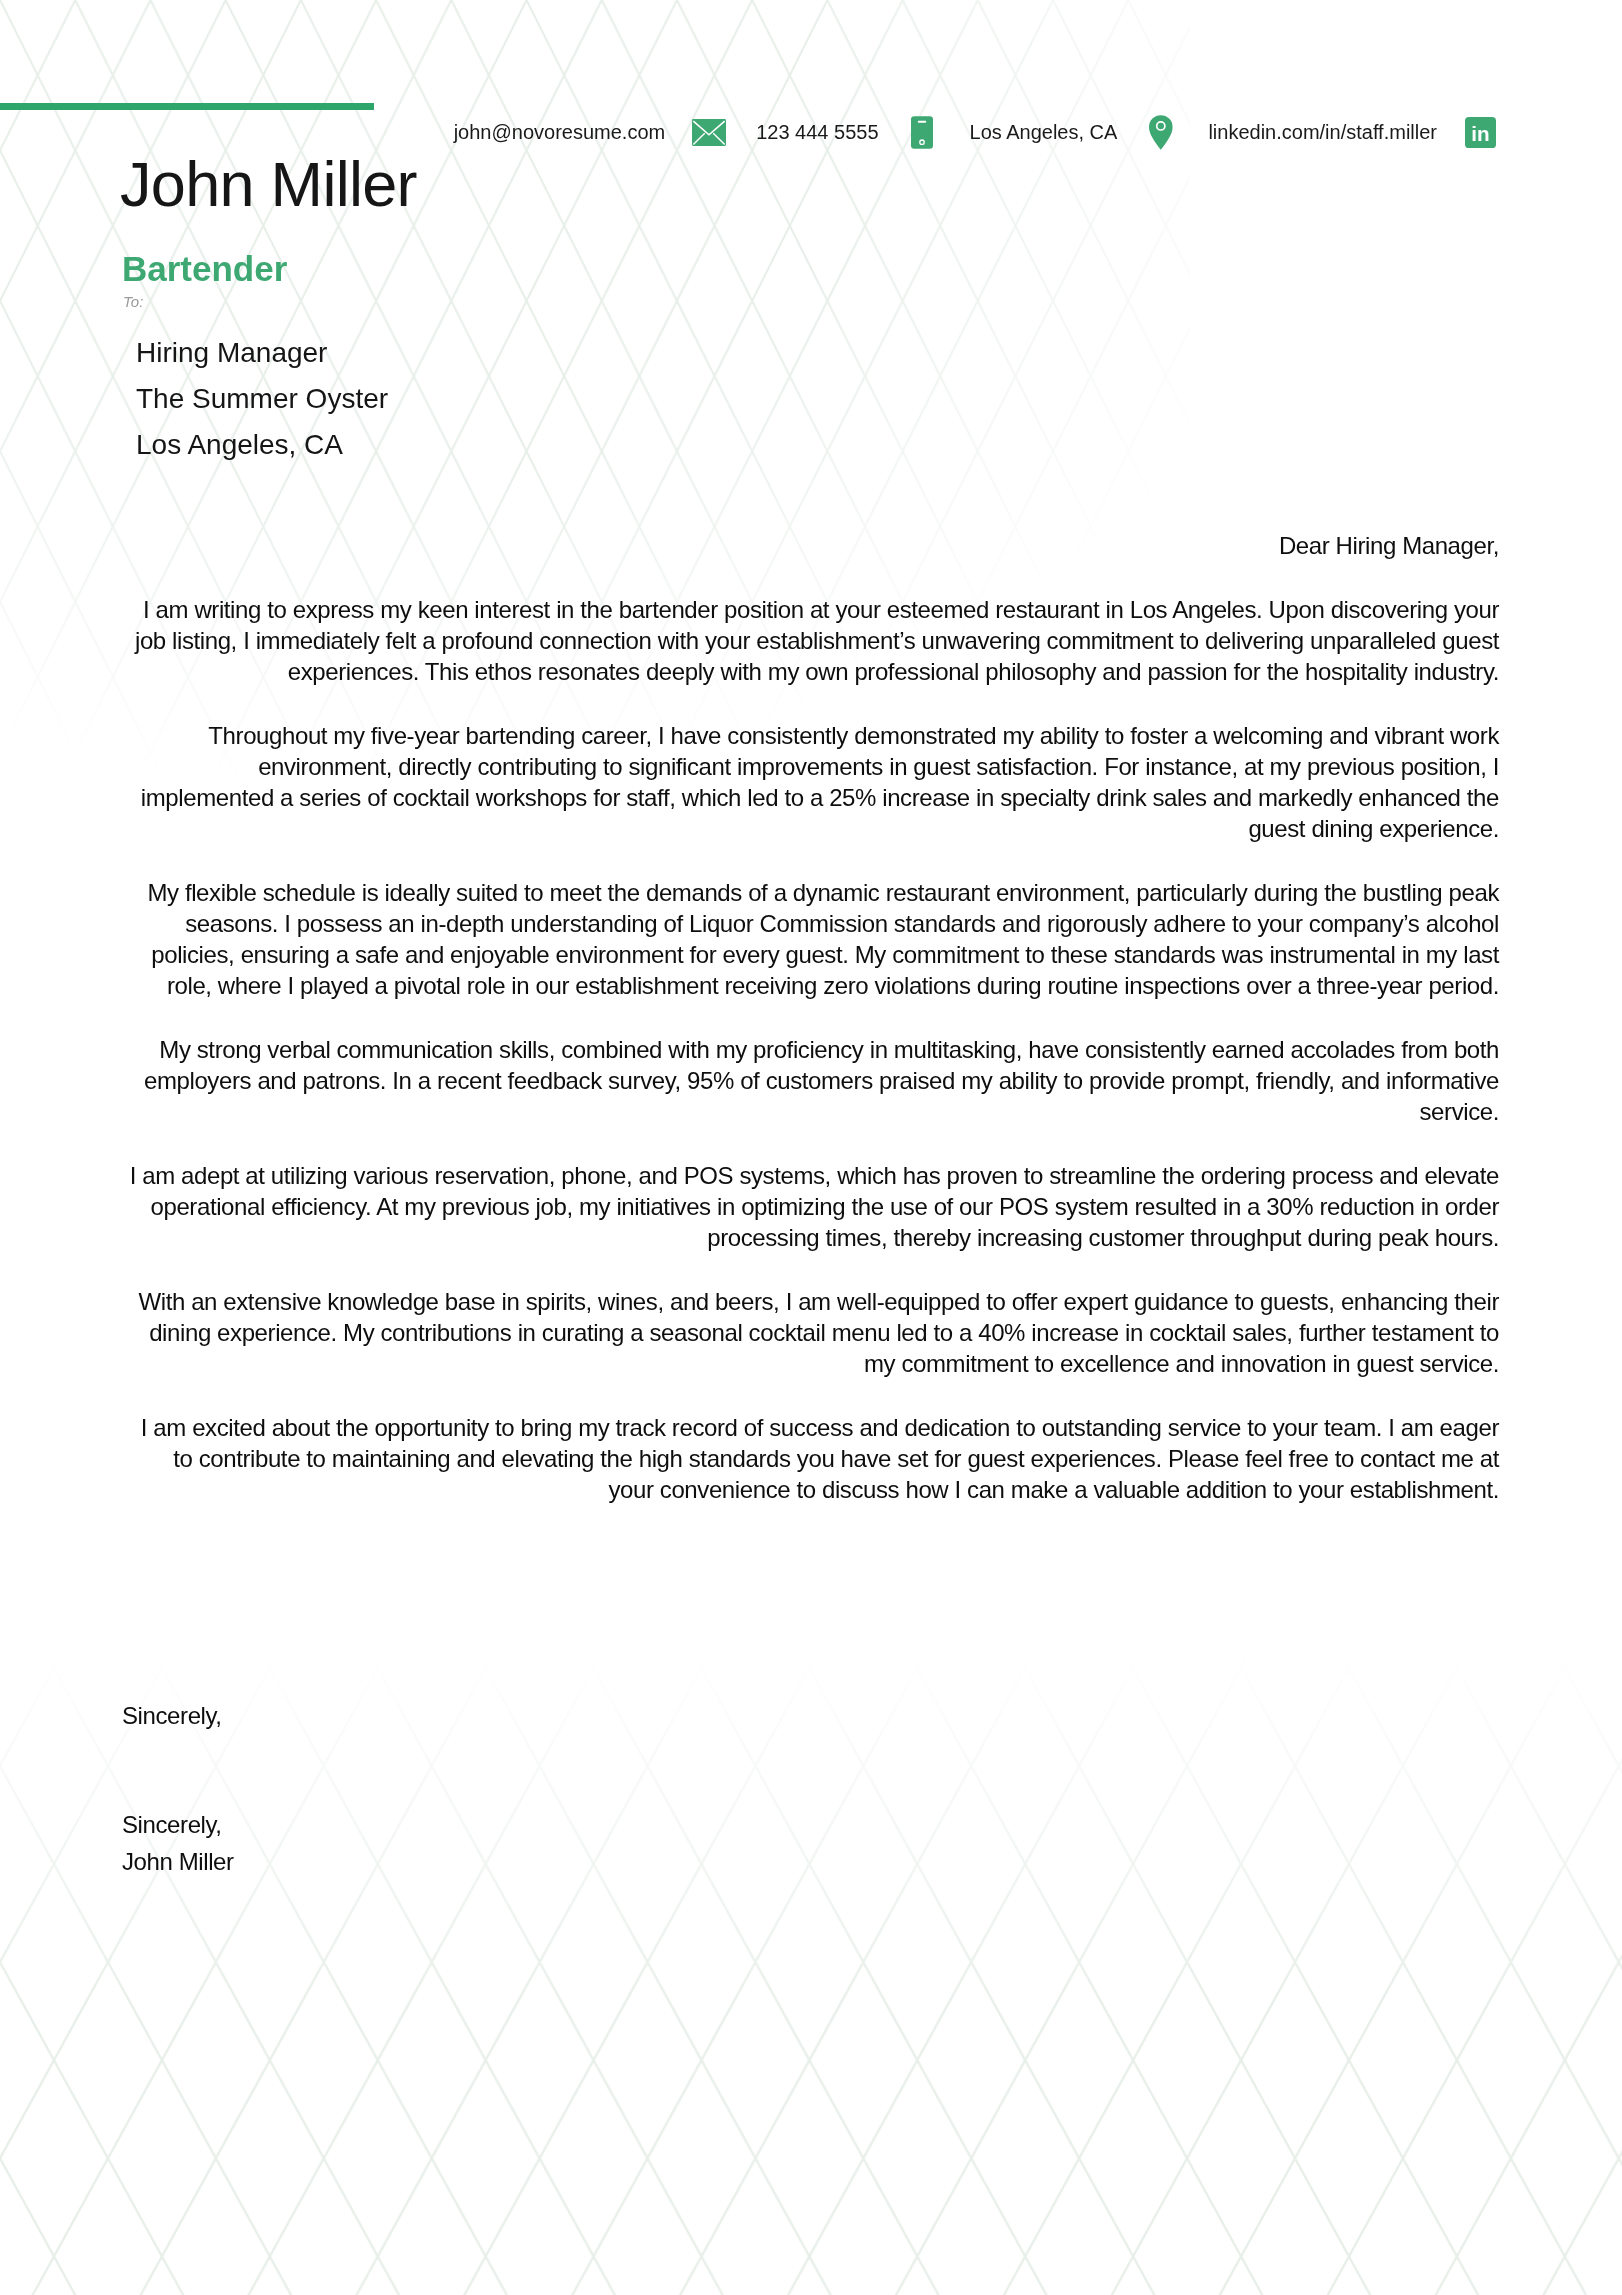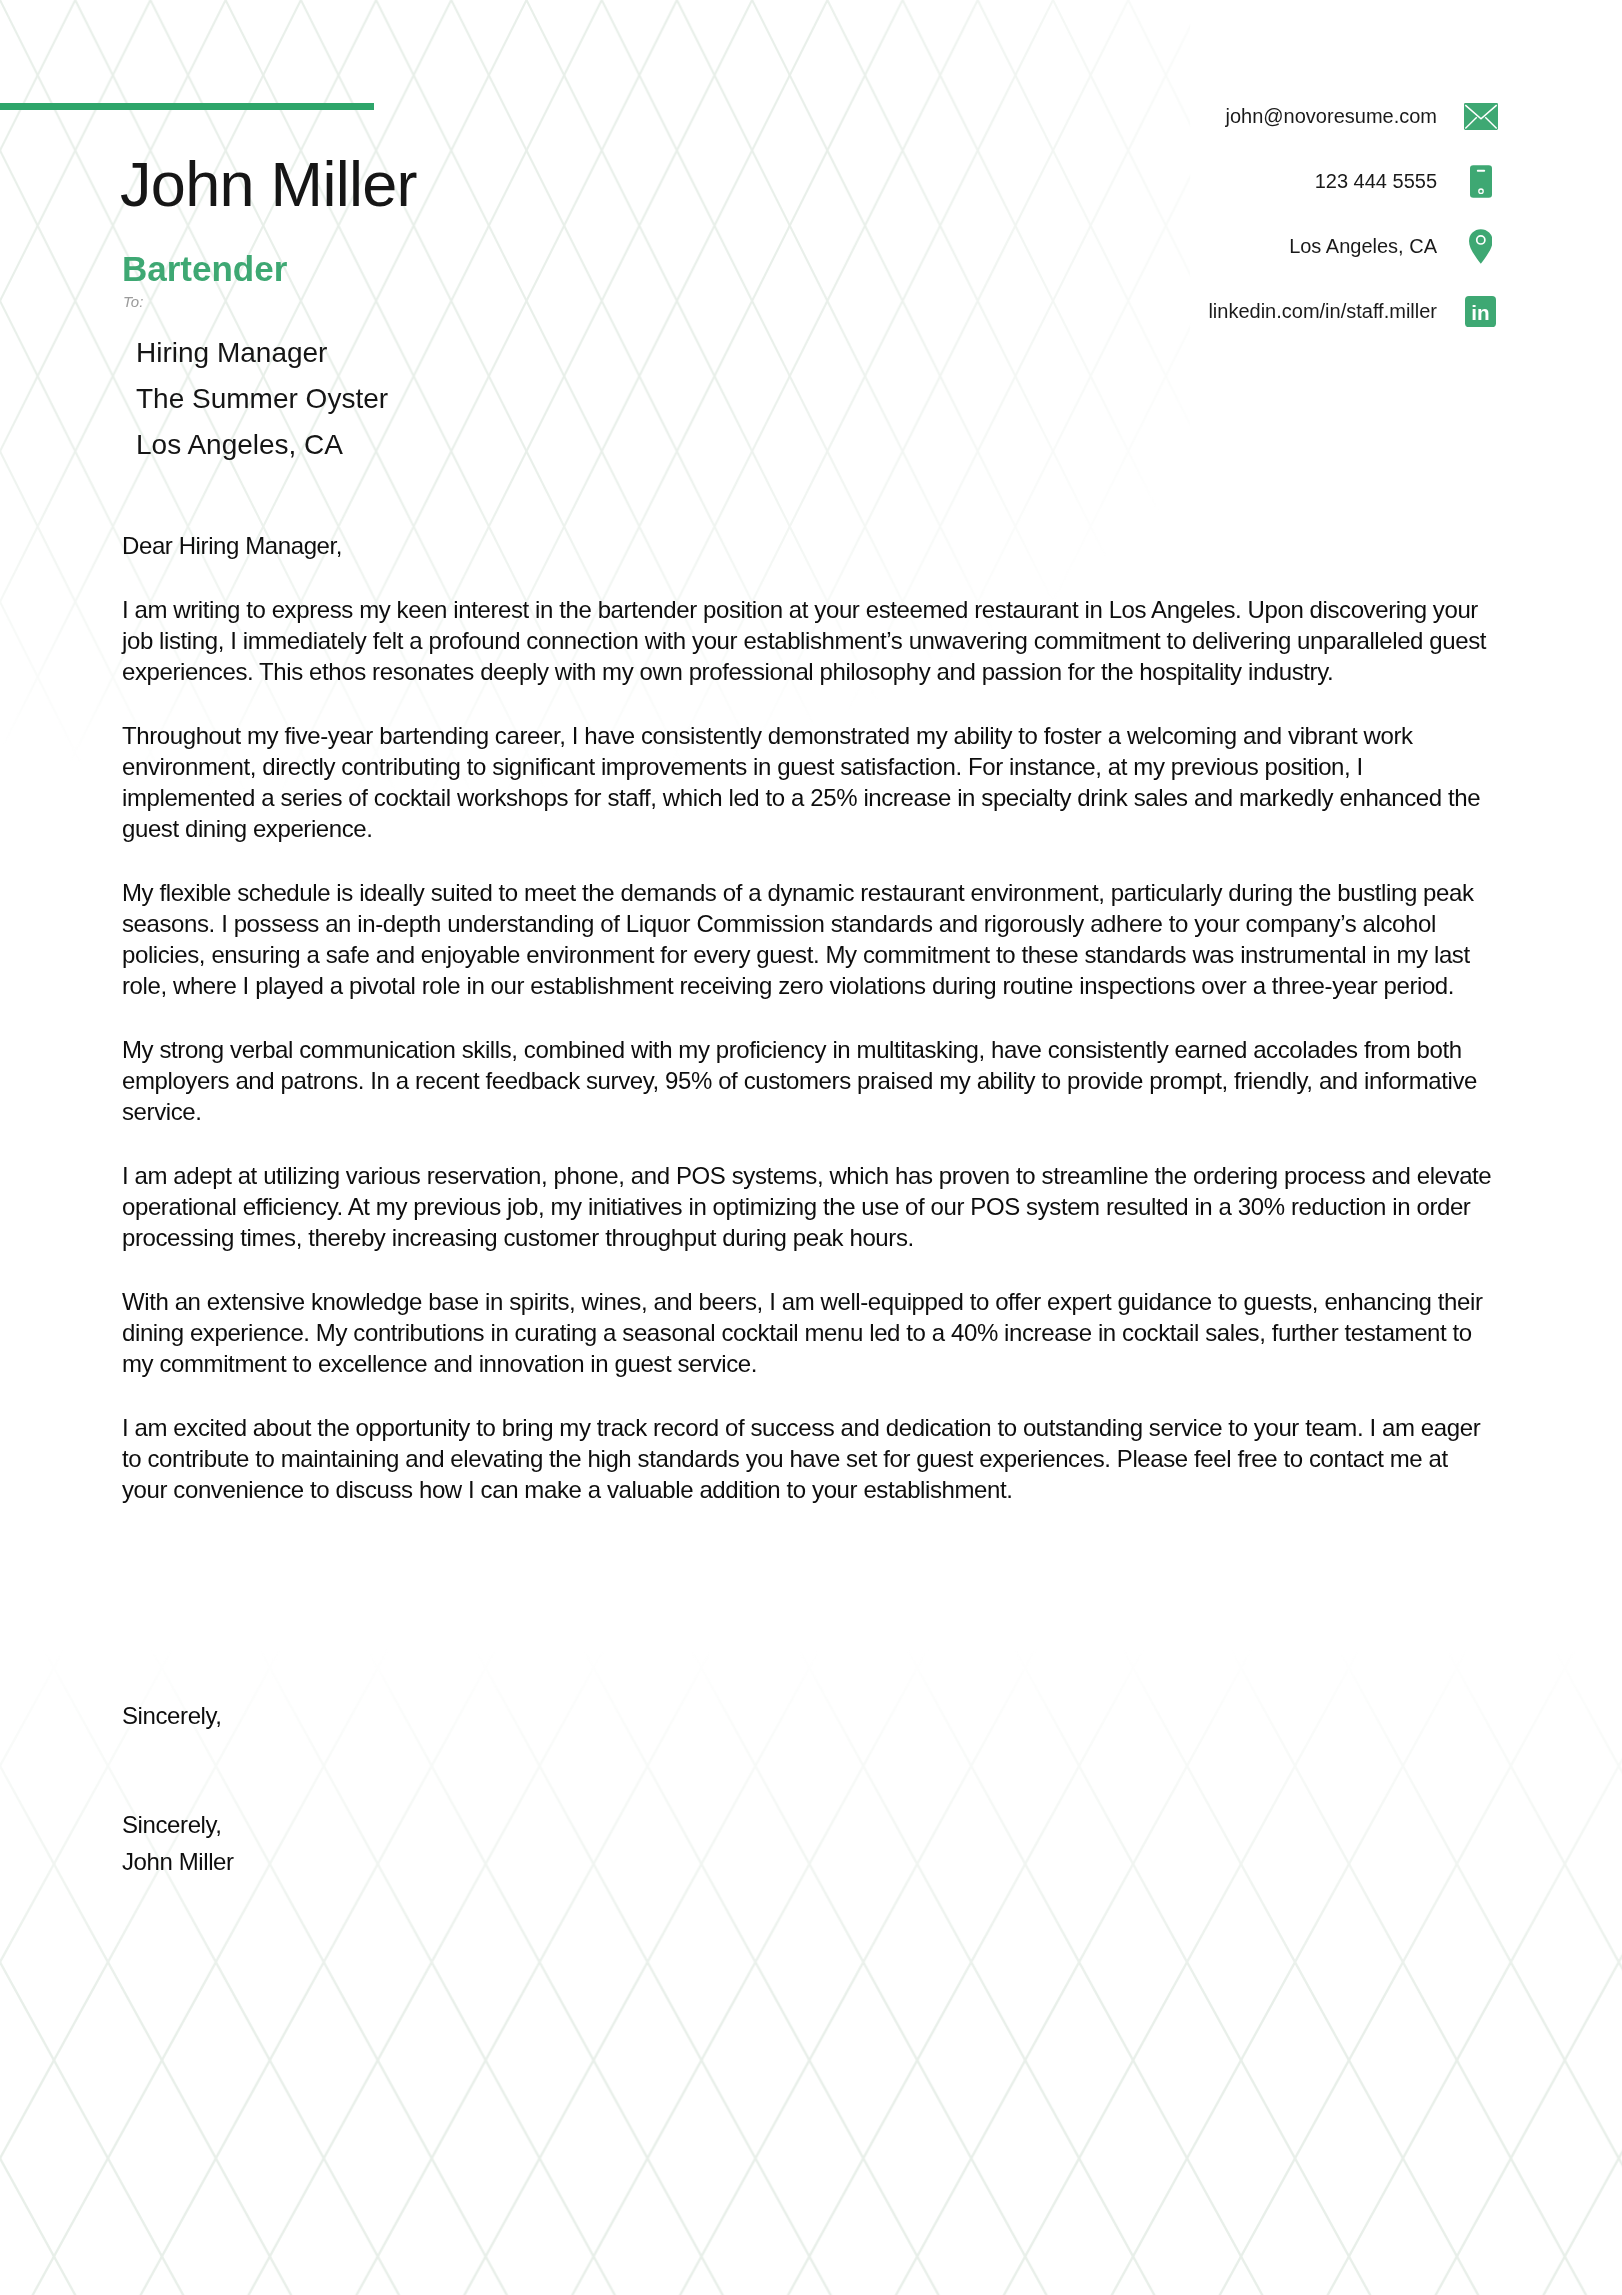--- a/index.html
+++ b/index.html
@@ -21,28 +21,28 @@
   .zz2 polyline{stroke:var(--pattern);fill:none;stroke-width:3.6px;}
 
   .accent-line{position:absolute;left:0;top:103px;width:374px;height:6.5px;background:var(--accent-line);}
 
   .name{position:absolute;left:120px;top:148px;font-size:63px;font-weight:500;color:#161616;letter-spacing:-0.7px;white-space:nowrap;}
   .job-title{position:absolute;left:122px;top:249px;font-size:35px;font-weight:700;color:var(--accent);white-space:nowrap;}
 
   .to-label{position:absolute;left:123px;top:293px;font-size:15px;font-style:italic;color:var(--muted);}
   .recipient{position:absolute;left:136px;top:330px;font-size:28px;line-height:46px;color:#151515;}
 
-  .contact{position:absolute;top:99px;right:124px;display:flex;flex-direction:column;gap:30px;align-items:flex-end;text-align:center;}
+  .contact{position:absolute;top:115px;right:124px;display:flex;flex-direction:row;gap:30px;align-items:flex-end;text-align:center;}
   .contact-row{display:flex;align-items:center;gap:26px;height:35px;justify-content:flex-end;}
   .contact-text{font-size:20px;color:#1a1a1a;white-space:nowrap;}
   .icon-box{width:35px;display:flex;align-items:center;justify-content:center;}
   .ic-fill{fill:var(--accent);}
   .ic-stroke{stroke:#ffffff;fill:none;}
 
-  .letter{position:absolute;left:122px;top:530px;width:1377px;font-size:24px;line-height:31px;letter-spacing:-0.4px;color:#0e0e0e;}
+  .letter{position:absolute;left:122px;top:530px;width:1377px;font-size:24px;line-height:31px;letter-spacing:-0.4px;color:#0e0e0e;text-align:right;}
   .letter p{margin:0 0 33px 0;}
   .closing{position:absolute;left:122px;top:1702px;font-size:24px;letter-spacing:-0.4px;color:#0e0e0e;}
   .signature{position:absolute;left:122px;top:1806px;font-size:24px;line-height:37px;letter-spacing:-0.4px;color:#0e0e0e;}
 </style>
 </head>
 <body>
 
 <svg class="bg-svg" width="1622" height="2295" viewBox="0 0 2480 3509" aria-hidden="true">
   <defs>
     <pattern id="zzTop" class="zz" width="230" height="230" patternUnits="userSpaceOnUse">

